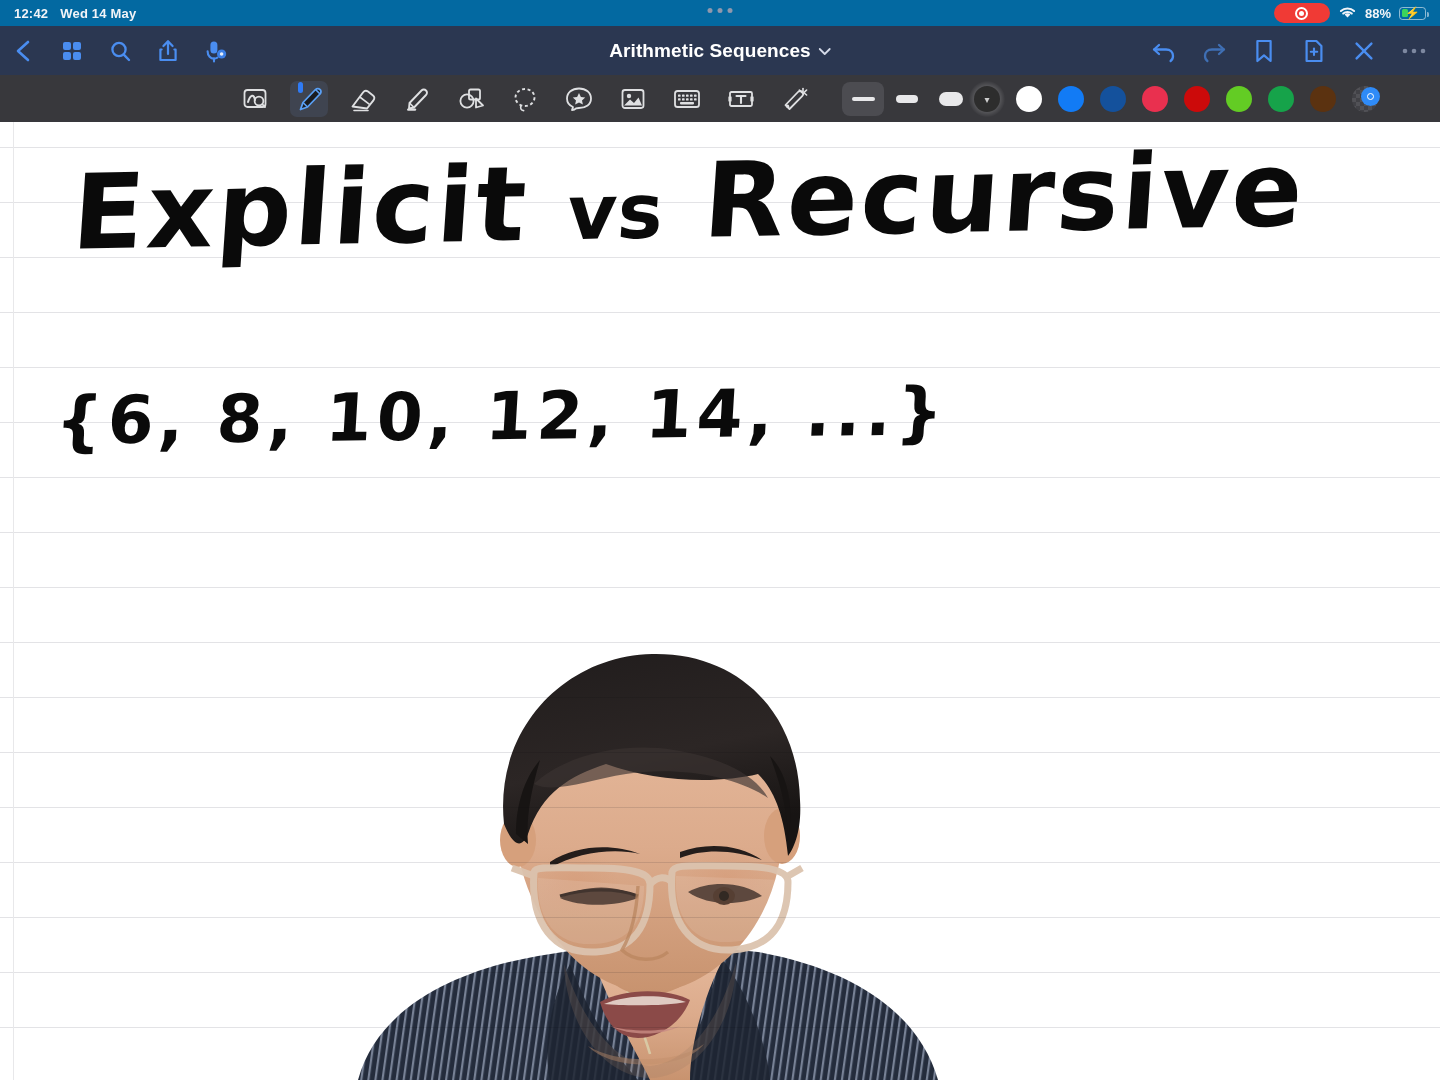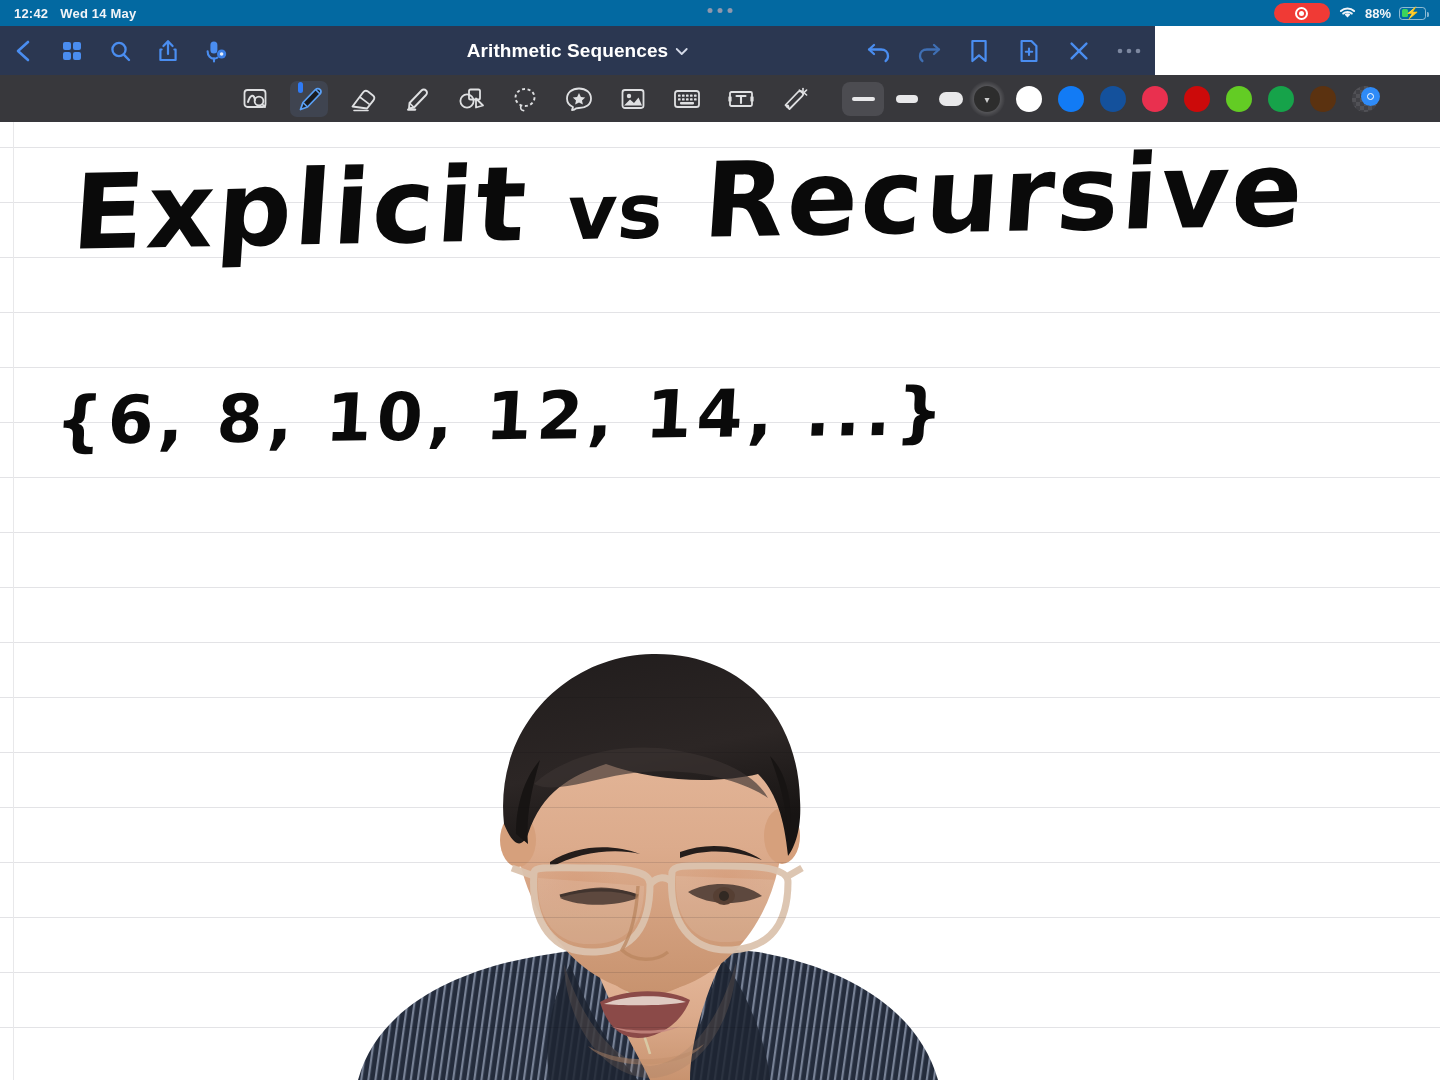--- a/index.html
+++ b/index.html
@@ -114,21 +114,21 @@
     transform: translate(-50%,-50%);
     font-size: 12px;
     color: #ffffff;
     line-height: 1;
   }
 
   
   #nav-bar {
     position: absolute;
     top: 26px; left: 0;
-    width: 1155px;
+    width: 1440px;
     height: 49px;
     background: #2b3751;
     z-index: 39;
   }
   #nav-left {
     position: absolute;
     left: 8px; top: 0;
     height: 49px;
     display: flex;
     align-items: center;

